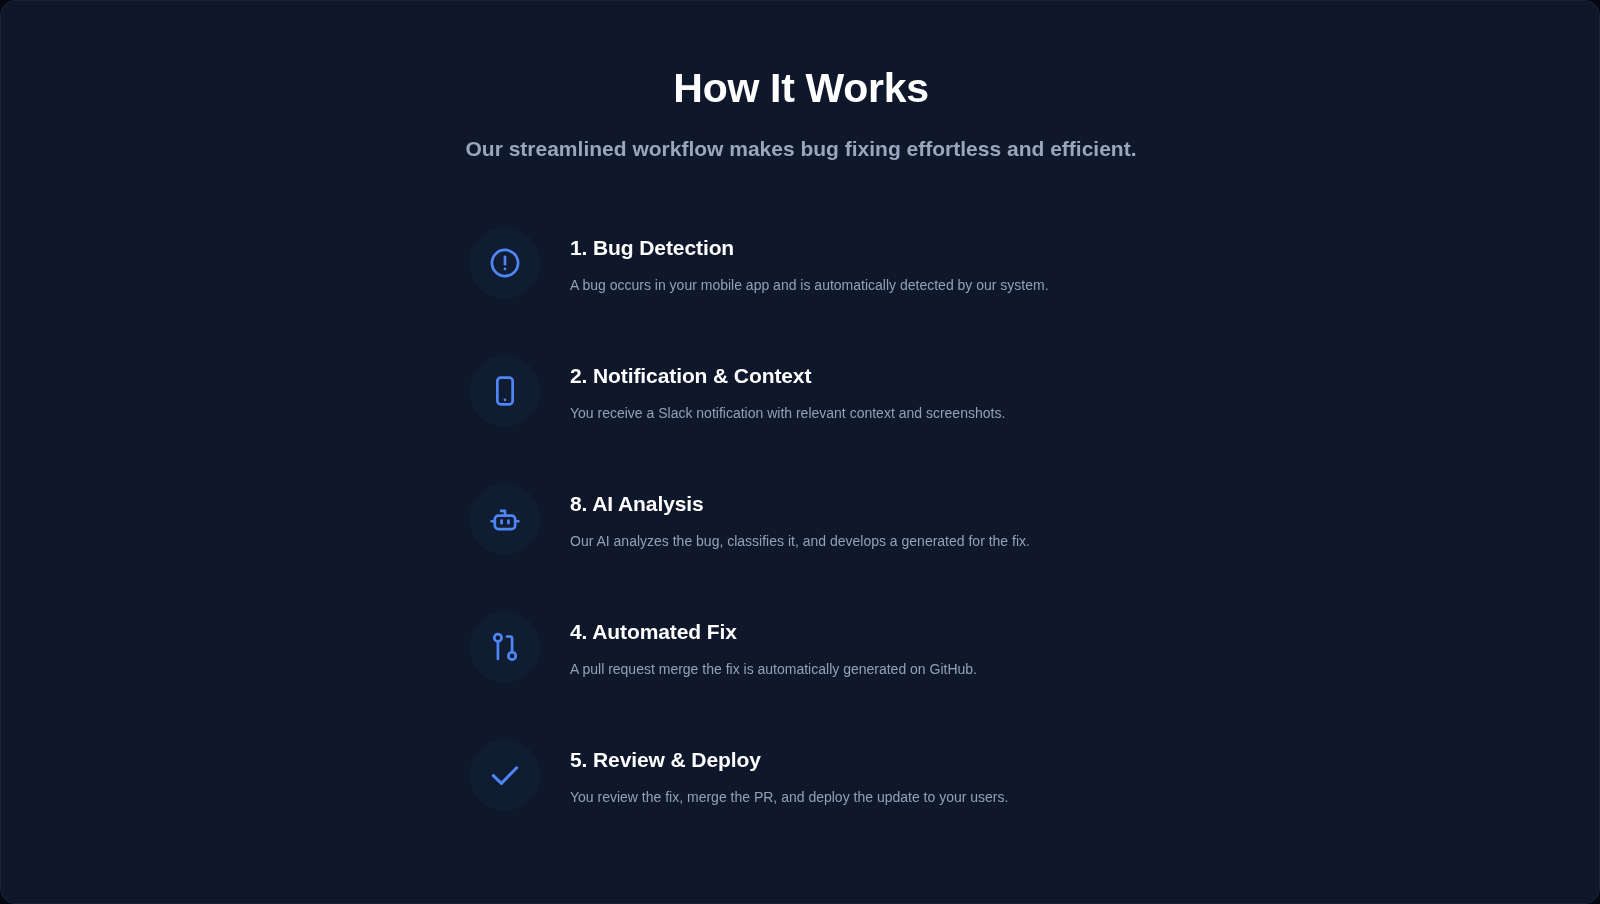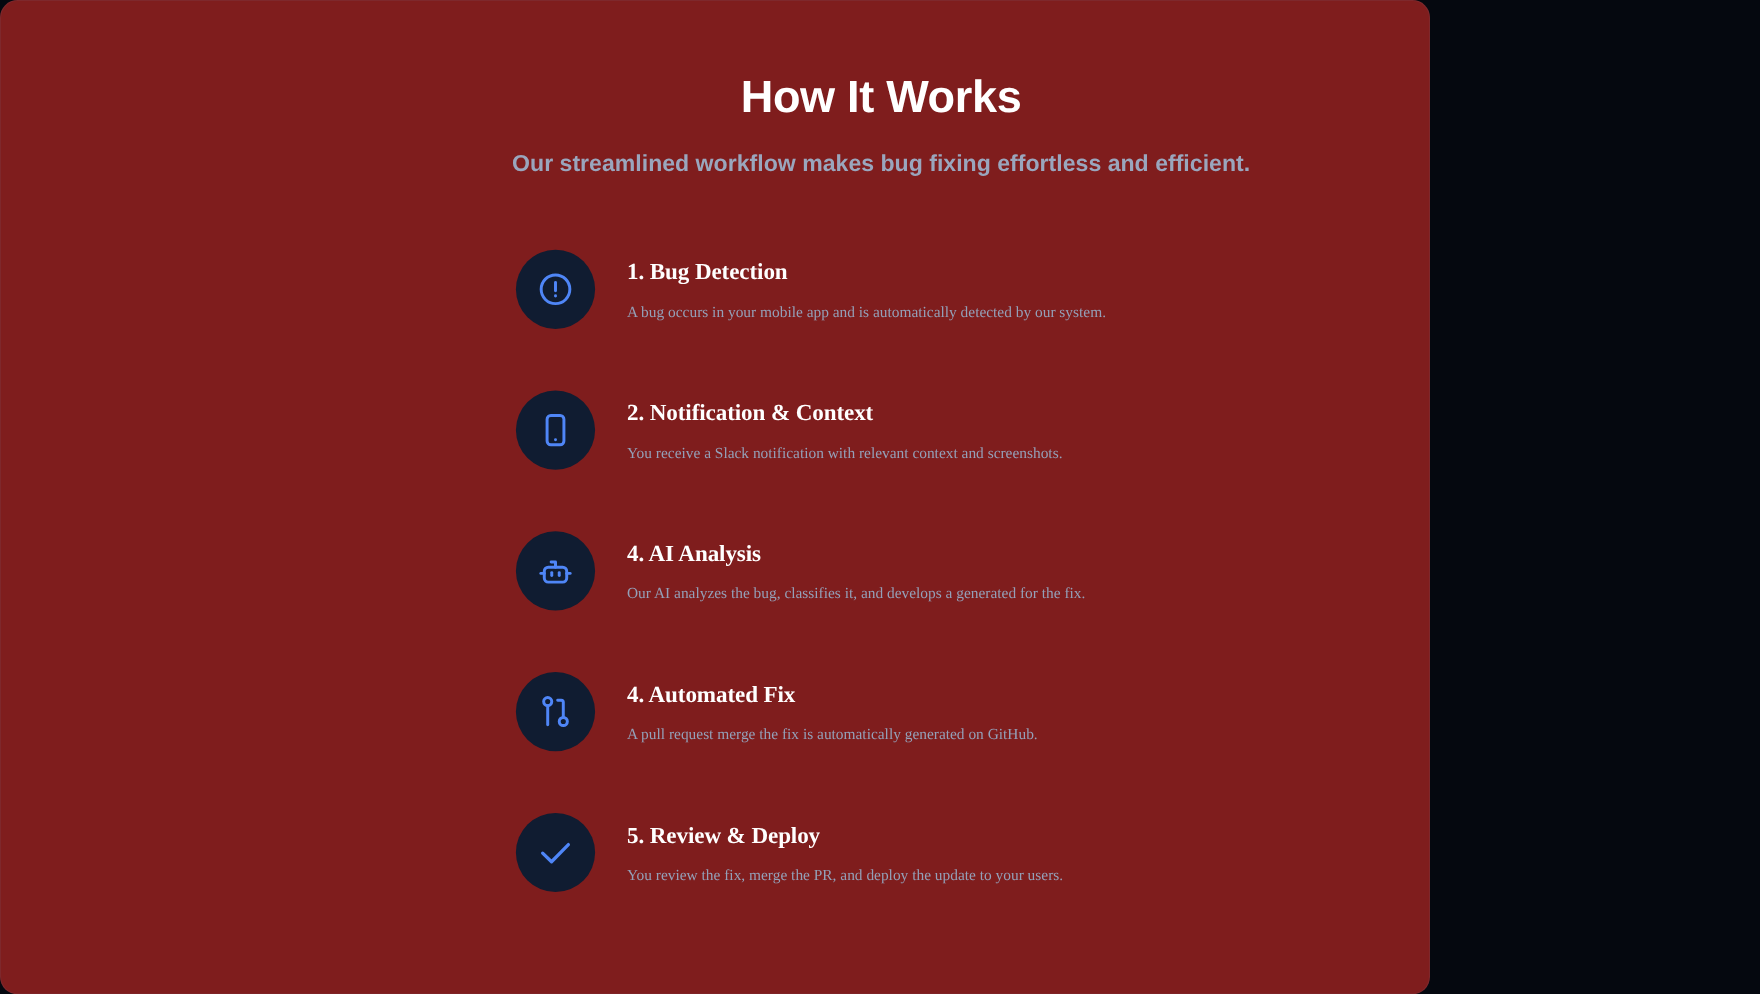--- a/index.html
+++ b/index.html
@@ -10,23 +10,23 @@
   body {
     width: 1600px;
     height: 904px;
     overflow: hidden;
     font-family: "Liberation Sans", sans-serif;
     -webkit-font-smoothing: antialiased;
   }
 
   .page {
     position: relative;
-    width: 1300px;
+    width: 1600px;
     height: 904px;
-    background: #7f1d1d;
+    background: #0f172a;
     border-radius: 16px;
     border: 1px solid rgba(120, 140, 180, 0.10);
     box-sizing: border-box;
     overflow: hidden;
   }
 
   .section {
     position: absolute;
     left: 0;
     top: 0;
@@ -54,21 +54,20 @@
     line-height: 28px;
     font-weight: 700;
     color: #9aa6bd;
   }
 
   .steps {
     margin: 62px auto 0 auto;
     width: 1280px;
     padding-left: 308px;
     box-sizing: border-box;
-    font-family: Liberation Serif, serif;
   }
 
   .step {
     display: flex;
     align-items: flex-start;
     height: 128px;
   }
 
   .step-icon-wrap {
     flex: 0 0 auto;
@@ -159,21 +158,21 @@
               <rect x="4.8" y="9.6" width="14.4" height="9.6" rx="2.6"></rect>
               <path d="M12 9.6 V6.3 H9.2"></path>
               <line x1="4.8" y1="13.6" x2="2.6" y2="13.6"></line>
               <line x1="19.2" y1="13.6" x2="21.4" y2="13.6"></line>
               <line x1="9.6" y1="13.1" x2="9.6" y2="15.0"></line>
               <line x1="14.4" y1="13.1" x2="14.4" y2="15.0"></line>
             </svg>
           </span>
         </div>
         <div class="step-body">
-          <h3 class="step-title">4. AI Analysis</h3>
+          <h3 class="step-title">8. AI Analysis</h3>
           <p class="step-desc">Our AI analyzes the bug, classifies it, and develops a generated for the fix.</p>
         </div>
       </div>
 
       <div class="step">
         <div class="step-icon-wrap">
           <span>
             <svg width="34" height="34" viewBox="0 0 24 24" fill="none" stroke="#4f86f7" stroke-width="1.9" stroke-linecap="round" stroke-linejoin="round">
               <circle cx="7" cy="5.5" r="2.6"></circle>
               <line x1="7" y1="8.1" x2="7" y2="20.4"></line>

